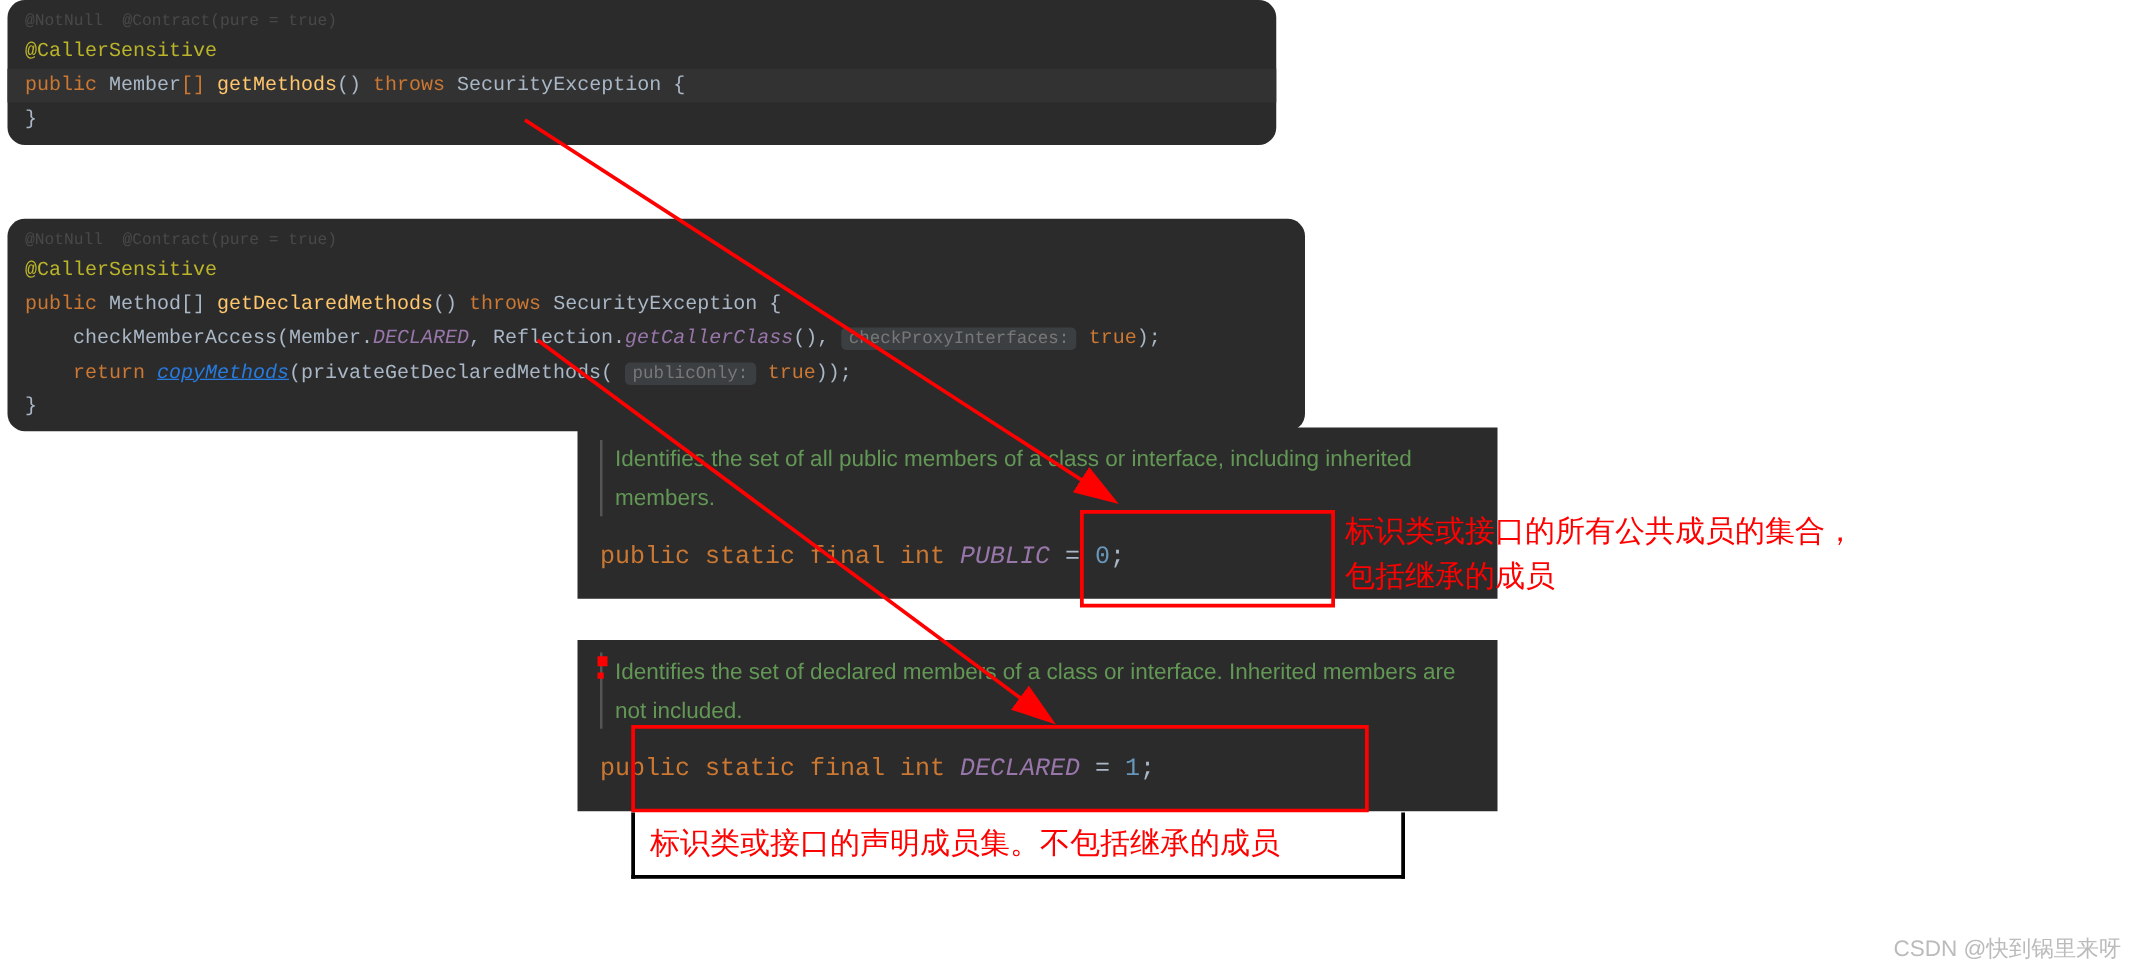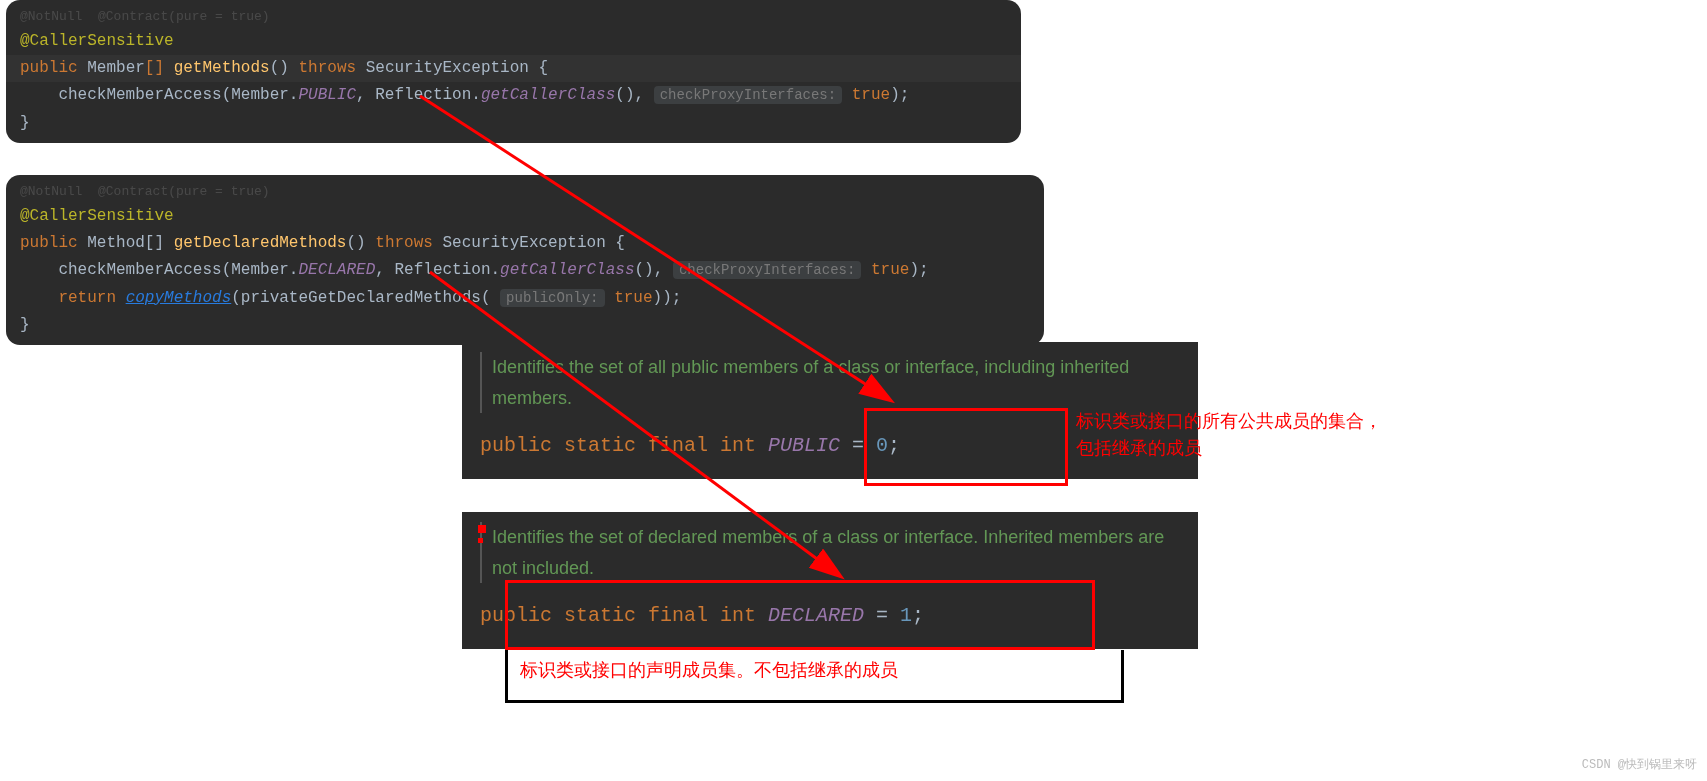--- a/index.html
+++ b/index.html
@@ -14,34 +14,33 @@
   .c-call{color:#9876aa;font-style:italic}
   .c-link{color:#287bde;font-style:italic;text-decoration:underline}
   .c-hint{color:#787878;background:#3c3f41;border-radius:4px;padding:1px 6px;font-style:normal;font-size:14px}
   .c-bool{color:#cc7832}
   .c-num{color:#6897bb}
   .c-gray{color:#808080}
   .c-bracket{color:#cc7832}
   .doc-block{background:#2b2b2b;position:absolute;padding:10px 18px}
   .doc-comment{color:#629755;font-family:'Segoe UI',Arial,sans-serif;font-size:18px;border-left:2px solid #555;padding-left:10px;margin-bottom:10px}
   .doc-code{color:#a9b7c6;font-size:20px;white-space:pre;padding:6px 0 6px 0}
-  .red-annot{position:absolute;color:#ff0000;font-family:'Microsoft YaHei','SimSun',Arial,sans-serif;font-size:18px;line-height:1.5}
+  .red-annot{position:absolute;color:#ff0000;font-family:'Microsoft YaHei','SimSun',Arial,sans-serif;font-size:24px;line-height:1.5}
   .red-box{position:absolute;border:3px solid #ff0000;pointer-events:none}
   .black-box{position:absolute;border:3px solid #000;pointer-events:none}
   svg.arrows{position:absolute;top:0;left:0;pointer-events:none}
-  .watermark{position:absolute;right:10px;bottom:6px;color:#bbb;font-family:Liberation Mono, monospace;font-size:12px}
+  .watermark{position:absolute;right:10px;bottom:6px;color:#bbb;font-family:Liberation Sans, sans-serif;font-size:18px}
 </style>
 </head>
 <body>
 
 <div class="code-block" style="left:6px;top:0;width:1015px">
   <div class="code-line c-gray" style="opacity:.35;font-size:13px">@NotNull  @Contract(pure = true)</div>
   <div class="code-line"><span class="c-annot">@CallerSensitive</span></div>
   <div class="code-line hl-line"><span class="c-kw">public </span><span class="c-type">Member</span><span class="c-bracket">[] </span><span class="c-method">getMethods</span><span>() </span><span class="c-kw">throws </span><span>SecurityException {</span></div>
-  <div class="code-line"><span>    checkMemberAccess(Member.</span><span class="c-const">PUBLIC</span><span>, Reflection.</span><span class="c-call">getCallerClass</span><span>(), </span><span class="c-hint">checkProxyInterfaces:</span><span> </span><span class="c-bool">true</span><span>);</span></div>
   <div class="code-line"><span>}</span></div>
 </div>
 
 <div class="code-block" style="left:6px;top:175px;width:1038px">
   <div class="code-line c-gray" style="opacity:.35;font-size:13px">@NotNull  @Contract(pure = true)</div>
   <div class="code-line"><span class="c-annot">@CallerSensitive</span></div>
   <div class="code-line"><span class="c-kw">public </span><span class="c-type">Method[] </span><span class="c-method">getDeclaredMethods</span><span>() </span><span class="c-kw">throws </span><span>SecurityException {</span></div>
   <div class="code-line"><span>    checkMemberAccess(Member.</span><span class="c-const">DECLARED</span><span>, Reflection.</span><span class="c-call">getCallerClass</span><span>(), </span><span class="c-hint">checkProxyInterfaces:</span><span> </span><span class="c-bool">true</span><span>);</span></div>
   <div class="code-line"><span>    </span><span class="c-kw">return </span><span class="c-link">copyMethods</span><span>(privateGetDeclaredMethods( </span><span class="c-hint">publicOnly:</span><span> </span><span class="c-bool">true</span><span>));</span></div>
   <div class="code-line"><span>}</span></div>

